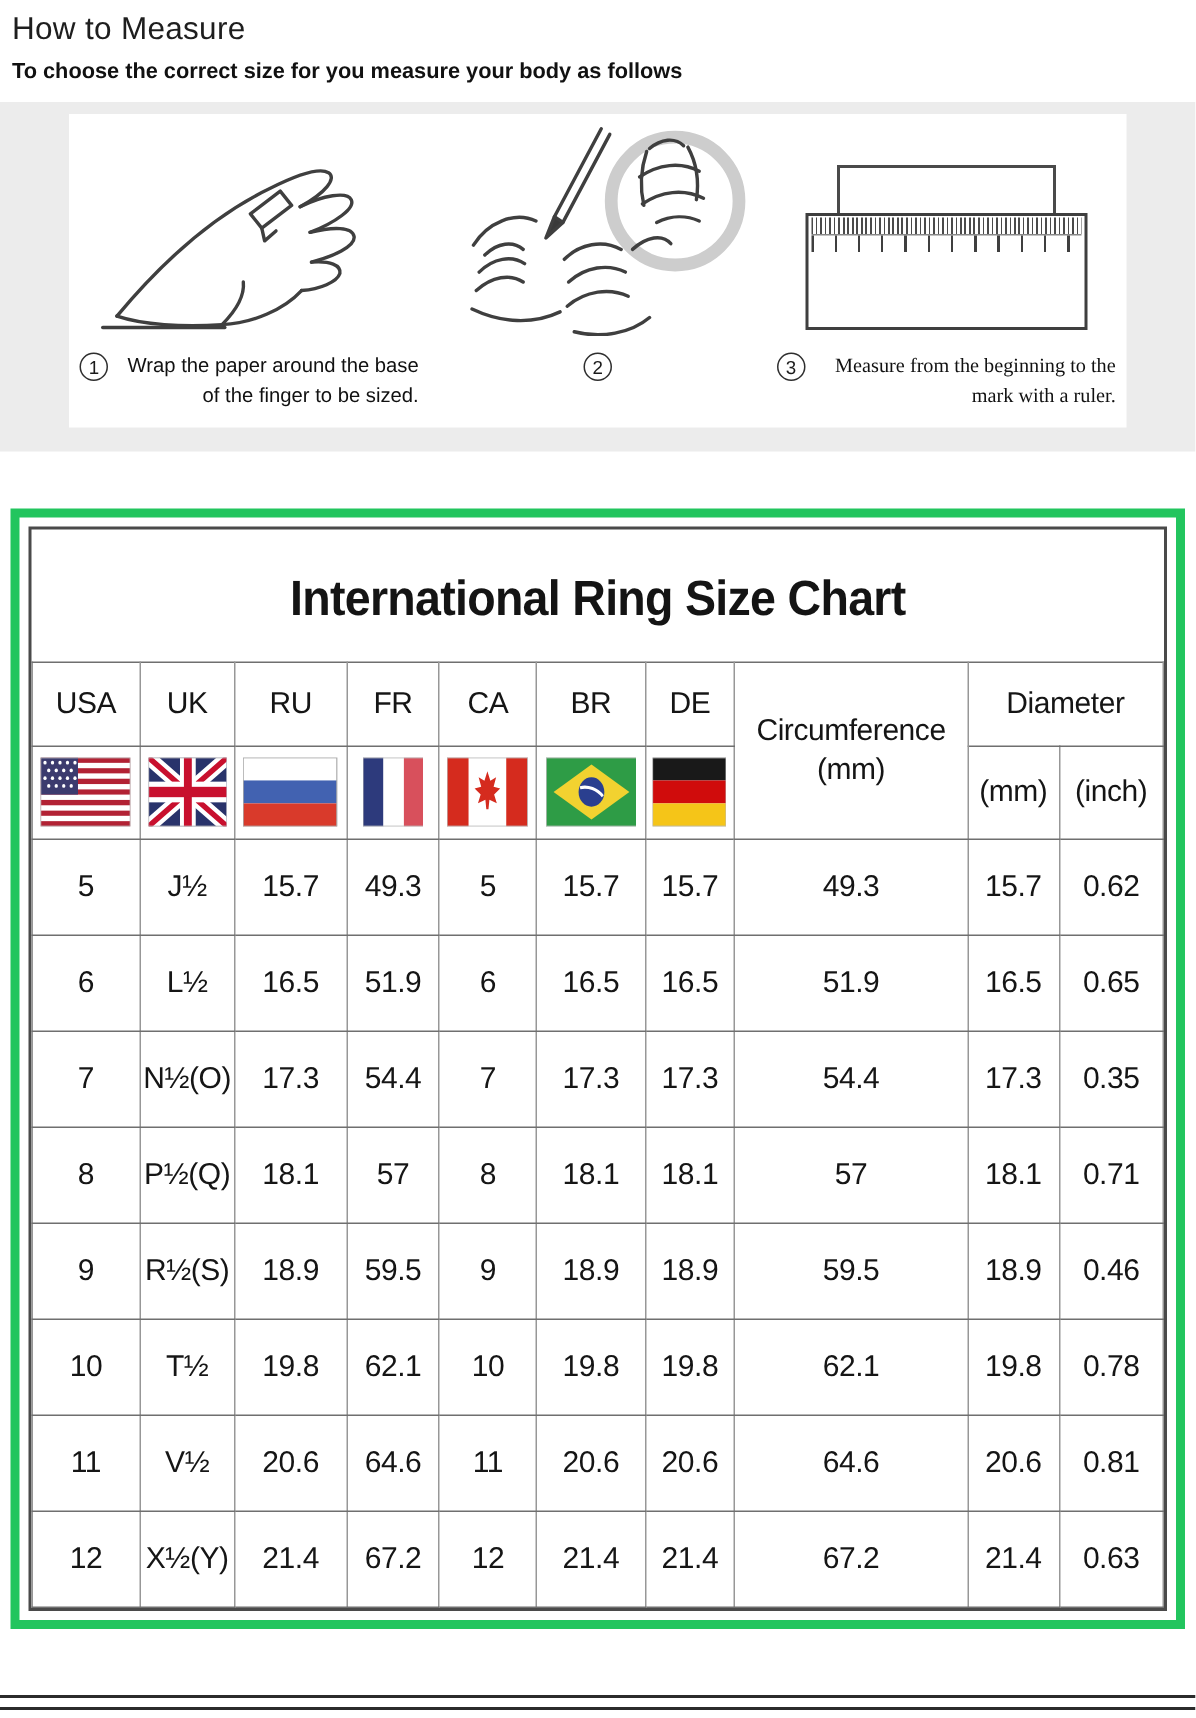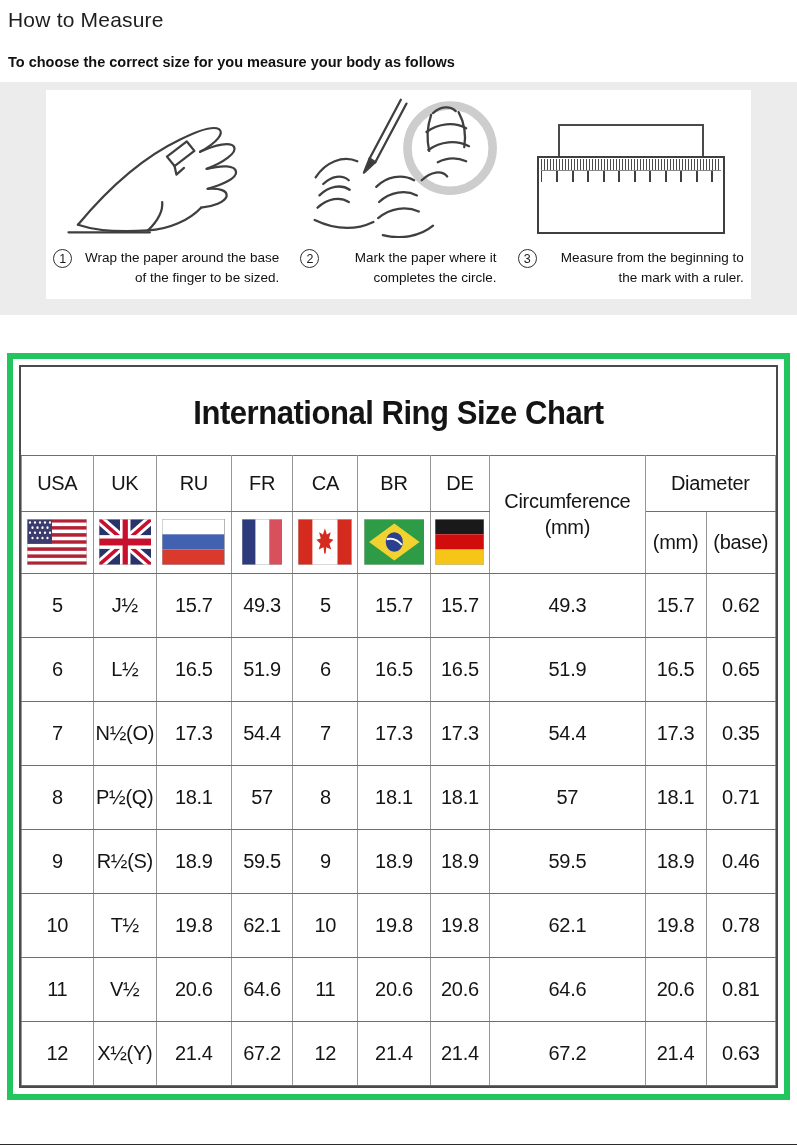--- a/index.html
+++ b/index.html
@@ -6,21 +6,21 @@
   html,body { background:#fff; }
   body {
     width:797px; min-height:1145px; margin:0 auto;
     font-family:"Liberation Sans", sans-serif;
     color:#1c1c1c;
   }
 
   
   .page-header { padding:8px 0 6px 8px; }
   .page-title { font-size:21px; font-weight:500; color:#1e1e1e; letter-spacing:0.2px; }
-  .page-subtitle { margin-top:22px; font-size:14.5px; font-weight:700; color:#111; }
+  .page-subtitle { margin-top:8px; font-size:14.5px; font-weight:700; color:#111; }
 
   
   .figures-panel { margin-top:6px; background:#ececec; padding:8px 46px 16px; }
   .figures-inner { background:#fff; padding:6px 4px 10px; }
   .figures-row { display:flex; align-items:flex-end; height:142px; }
   .figure-col { flex:1; display:flex; justify-content:center; align-items:flex-end; }
   .sketch { stroke:#3f3f3f; stroke-width:2.4; fill:none; stroke-linecap:round; stroke-linejoin:round; }
 
   
   .fig-ruler { display:flex; flex-direction:column; align-items:center; padding-bottom:4px; }
@@ -31,21 +31,21 @@
   .ruler-ticks-long { height:11px; margin:0 2px;
     background:repeating-linear-gradient(90deg,#3f3f3f 0 1.5px, transparent 1.5px 15.5px); }
 
   .captions-row { display:flex; margin-top:10px; }
   .caption-col { flex:1; display:flex; justify-content:center; }
   .caption { display:flex; gap:7px; }
   .cap-num { width:19px; height:19px; border:1.6px solid #2e2e2e; border-radius:50%;
     display:flex; align-items:center; justify-content:center;
     font-size:12.5px; font-weight:500; color:#1a1a1a; flex:0 0 auto; margin-top:1px; }
   .cap-text { font-size:13.5px; line-height:1.5; color:#111;text-align:right; }
-  .cap-w1 { max-width:200px; } .cap-w2 { max-width:170px; } .cap-w3 { max-width:200px; }
+  .cap-w1 { max-width:200px; } .cap-w2 { max-width:170px; } .cap-w3 { max-width:200px;font-family:Liberation Serif, serif; }
 
   
   .chart-container { margin:38px 7px 0; border:6px solid #22c55e; padding:6px; }
   .chart-inner { border:2px solid #4a4a4a; }
   .chart-title { text-align:center; padding:27px 0 23px; font-size:33px; font-weight:600;
     color:#141414; letter-spacing:-0.5px; transform:scaleX(0.94); }
 
   table.ring-table { width:100%; border-collapse:collapse; table-layout:fixed; }
   .ring-table th, .ring-table td {
     border-left:1px solid #979797; border-right:1px solid #979797;
@@ -136,21 +136,20 @@
       <div class="captions-row">
         <div class="caption-col">
           <div class="caption">
             <span class="cap-num">1</span>
             <span class="cap-text cap-w1">Wrap the paper around the base of the finger to be sized.</span>
           </div>
         </div>
         <div class="caption-col">
           <div class="caption">
             <span class="cap-num">2</span>
-            <span class="cap-text cap-w2">Mark the paper where it completes the circle.</span>
           </div>
         </div>
         <div class="caption-col">
           <div class="caption">
             <span class="cap-num">3</span>
             <span class="cap-text cap-w3">Measure from the beginning to the mark with a ruler.</span>
           </div>
         </div>
       </div>
     </div>
@@ -272,21 +271,21 @@
             </th>
             <th>
               <svg class="flag" viewBox="0 0 60 40" preserveAspectRatio="none">
                 <rect width="60" height="13.3" fill="#191919"></rect>
                 <rect y="13.3" width="60" height="13.3" fill="#d00c0c"></rect>
                 <rect y="26.6" width="60" height="13.4" fill="#f5c518"></rect>
                 <rect width="60" height="40" fill="none" stroke="#bbb" stroke-width="1"></rect>
               </svg>
             </th>
             <th class="unit-small">(mm)</th>
-            <th class="unit-small">(base)</th>
+            <th class="unit-small">(inch)</th>
           </tr>
         </thead>
         <tbody>
             <tr>
               <td>5</td>
               <td>J½</td>
               <td>15.7</td>
               <td>49.3</td>
               <td>5</td>
               <td>15.7</td>

